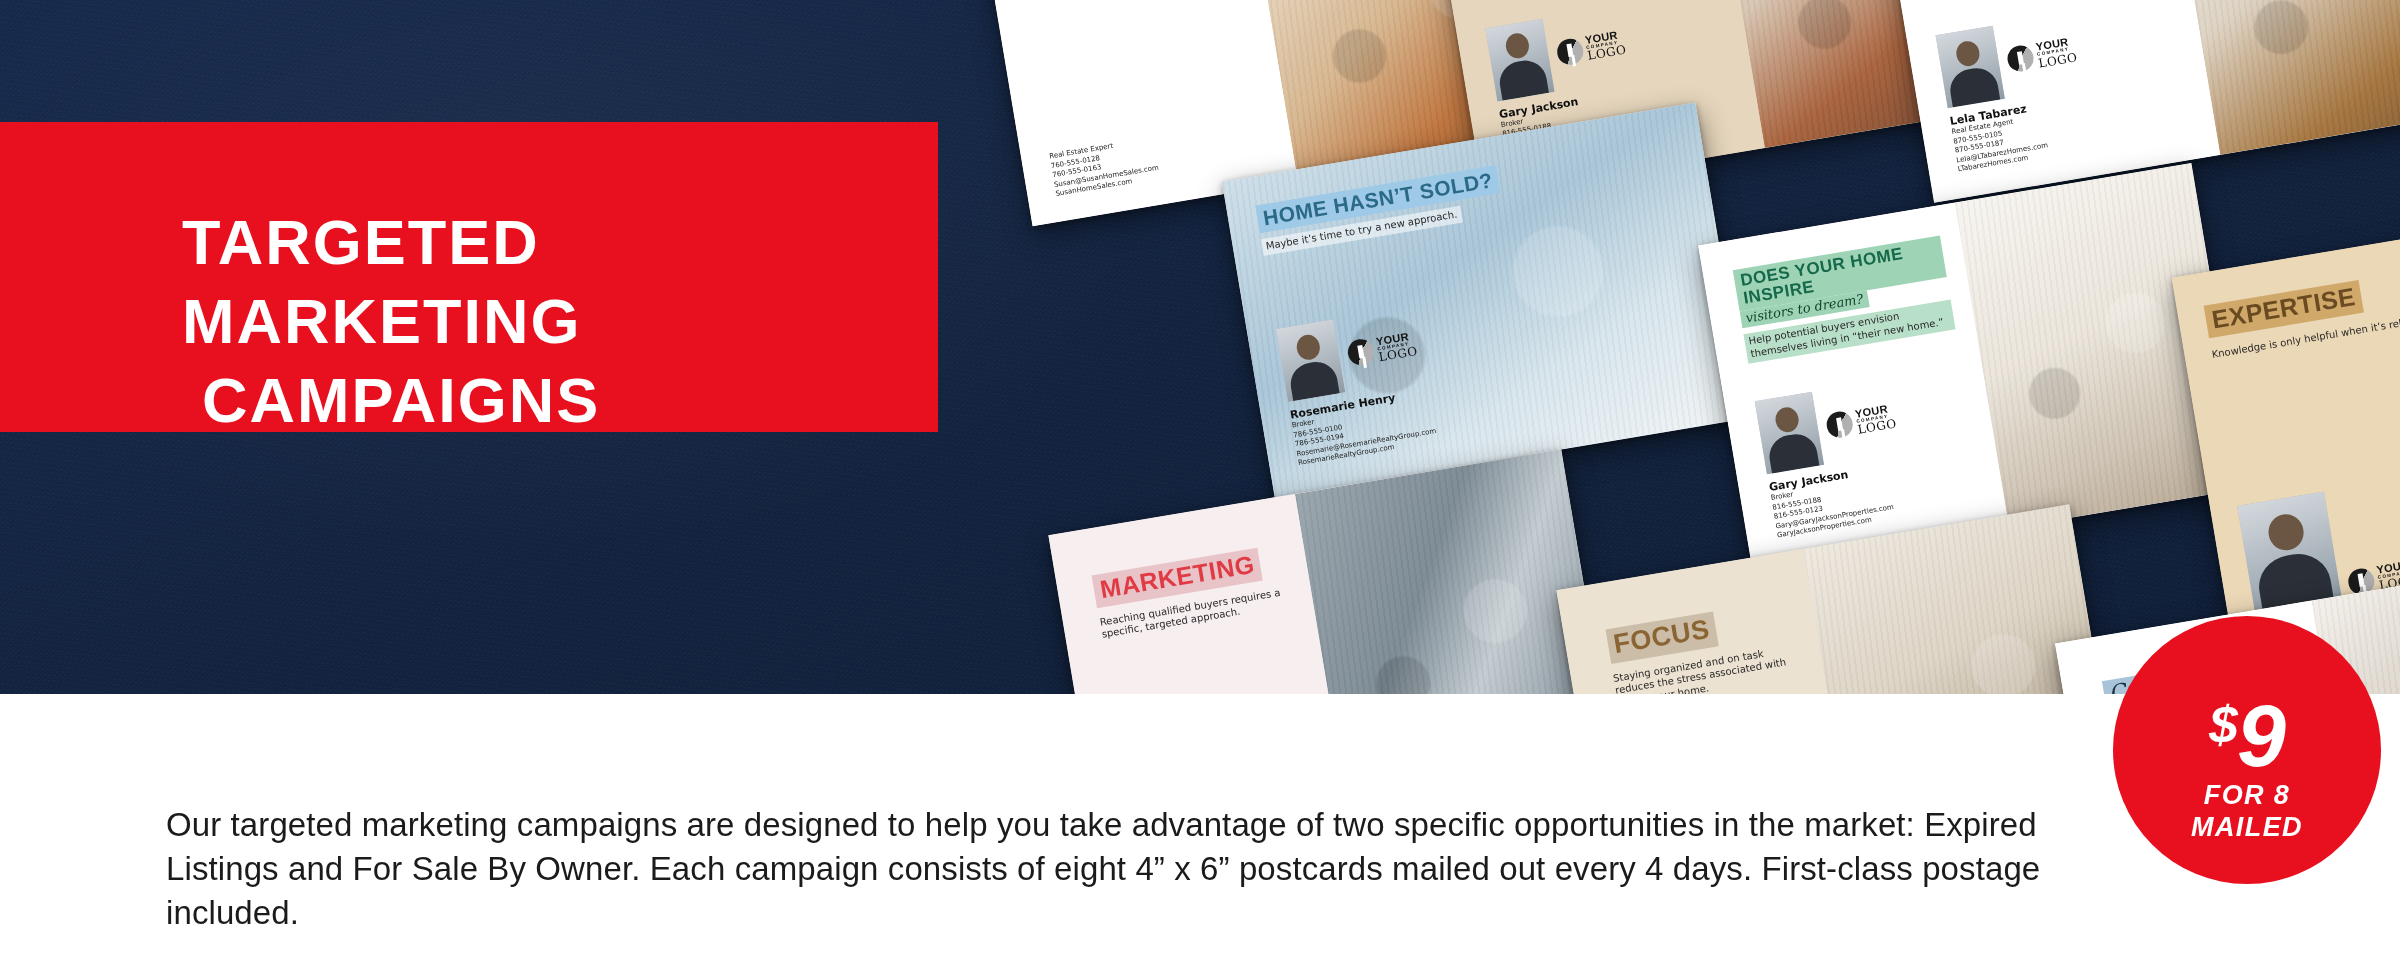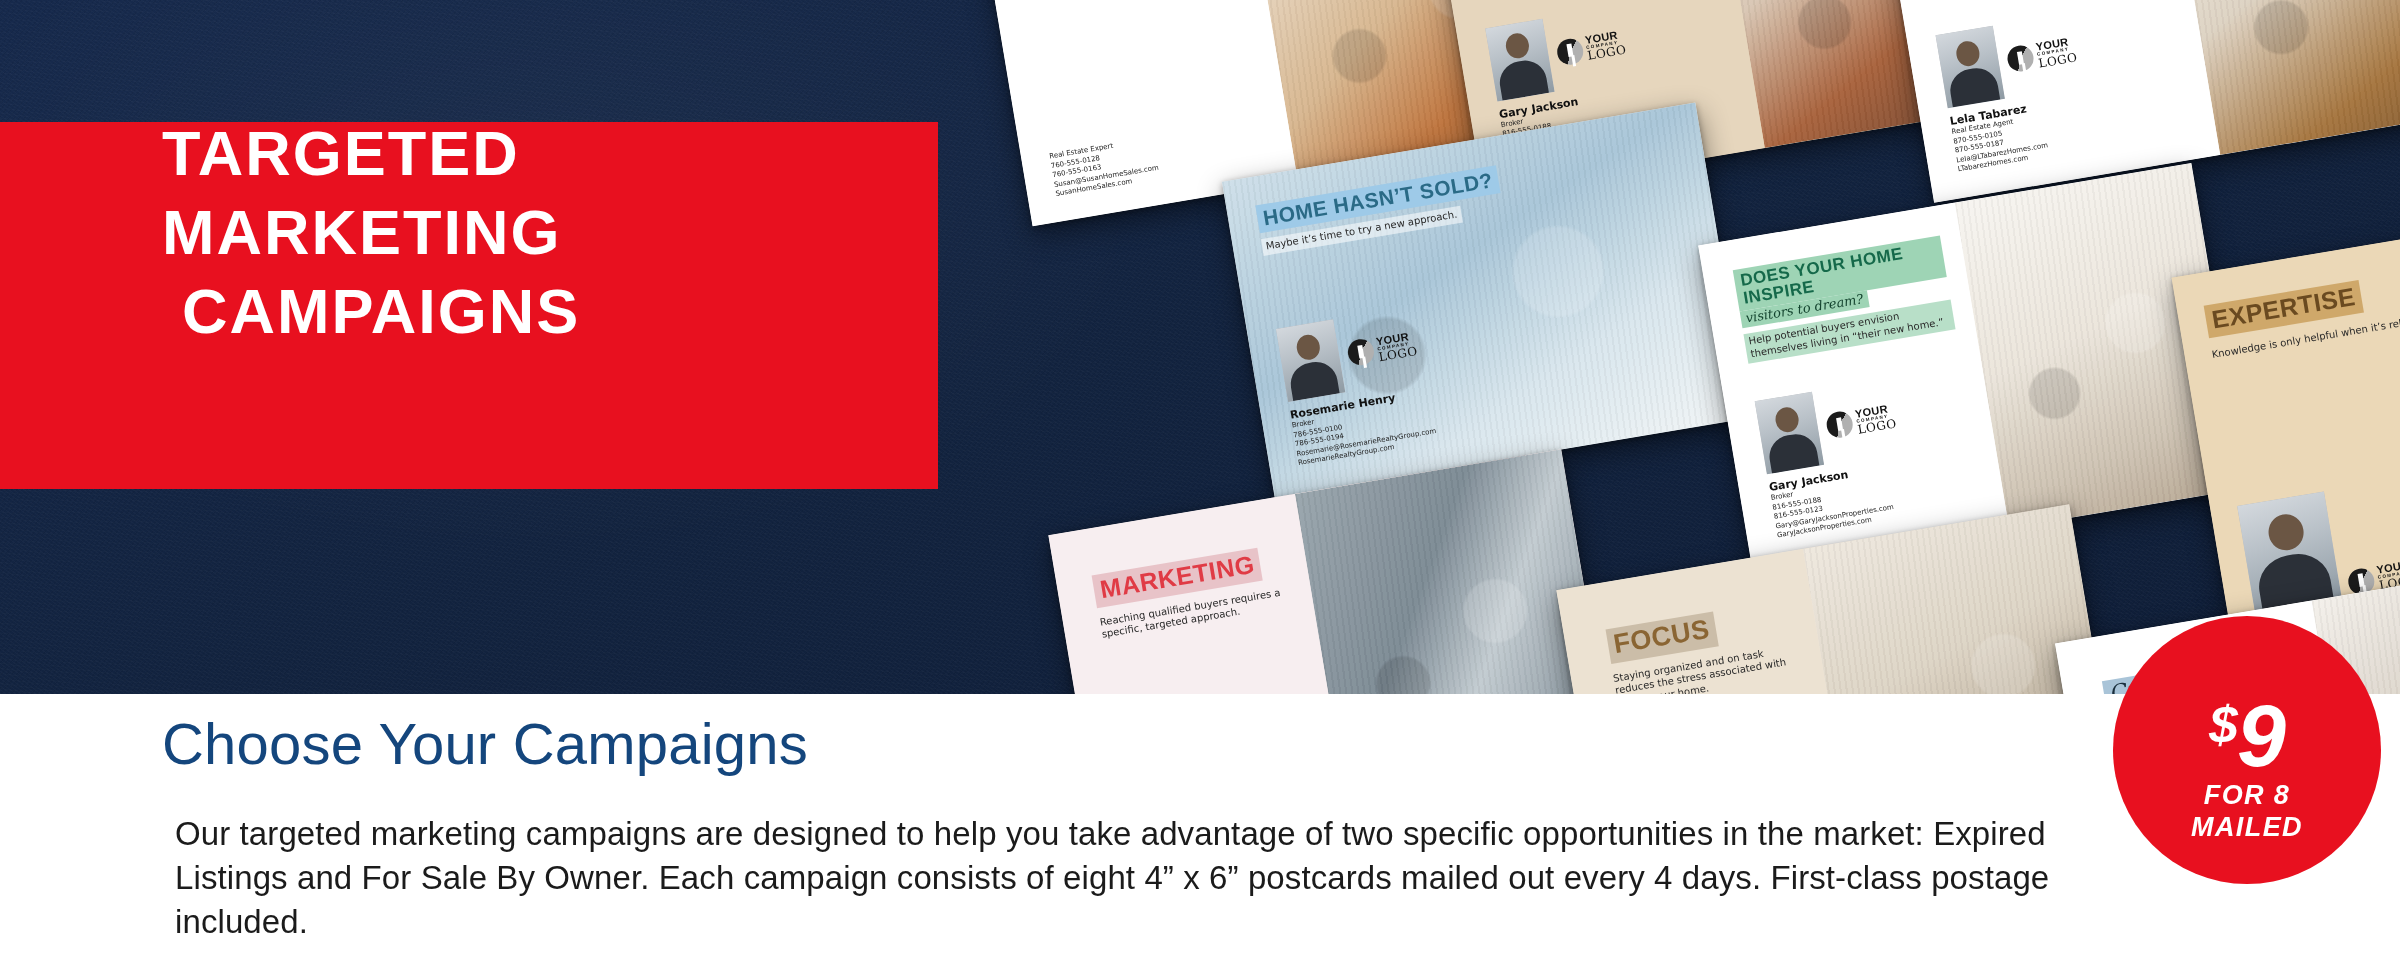--- a/index.html
+++ b/index.html
@@ -25,24 +25,25 @@
     position:absolute; inset:0;
     background-image:
       repeating-linear-gradient(37deg, rgba(255,255,255,0.022) 0 1px, rgba(0,0,0,0) 1px 3px),
       repeating-linear-gradient(-51deg, rgba(0,0,0,0.05) 0 1px, rgba(0,0,0,0) 1px 4px),
       repeating-linear-gradient(8deg, rgba(255,255,255,0.014) 0 1px, rgba(0,0,0,0) 1px 5px);
     opacity:.9; pointer-events:none;
   }
 
   
   .red-banner {
-    position: absolute; left: 0; top: 122px; width: 938px; height: 367px;
+    position: absolute; left: 0; top: 122px; width: 938px; height: 310px;
     background: #e8101f;
-    display: flex; align-items: flex-start;
+    display: flex; align-items: flex-end;
     z-index: 40;
+    padding-left: 20px;
   }
   .red-banner-inner { padding-left: 162px; }
   .banner-line {
     color: #ffffff;
     font-family: "Liberation Sans", sans-serif;
     font-weight: 700;
     font-size: 63px;
     line-height: 1.0;
     letter-spacing: 2.0px;
     white-space: nowrap;
@@ -135,21 +136,21 @@
   .sec-title {
     position:absolute; left: 162px; top: 16px;
     font-size: 58px; font-weight: 400; color:#14467d;
     letter-spacing: .2px; white-space: nowrap;
   }
   .sec-body {
     position:absolute; left: 162px; top: 105px; width: 1920px;
     font-size: 33px; line-height: 1.34; color:#1b1b1b; font-weight: 400;
     letter-spacing: .1px;
   }
-  .sec-body p { margin: 13px; }
+  .sec-body p { margin: 4px; }
 
   
   .price-badge {
     position:absolute; left: 2113px; top: 694px; width: 268px; height: 268px;
     border-radius: 50%; background:#e8101f; z-index: 60;
     transform: translateY(-78px);
     display:flex; flex-direction:column; align-items:center; justify-content:flex-start;
     color:#fff; padding-top: 84px;
   }
   .price-amount {
@@ -373,21 +374,20 @@
     <div class="red-banner">
       <div class="red-banner-inner">
         <div class="banner-line">TARGETED</div>
         <div class="banner-line">MARKETING</div>
         <div class="banner-line">CAMPAIGNS</div>
       </div>
     </div>
   </div>
 
   <div class="white-sec">
-    <div class="sec-title">Choose Your Campaigns</div>
     <div class="sec-body">
       <p>Our targeted marketing campaigns are designed to help you take advantage of two specific opportunities in the market: Expired Listings and For Sale By Owner. Each campaign consists of eight 4” x 6” postcards mailed out every 4 days. First-class postage included.</p>
     </div>
   </div>
 
   <div class="price-badge">
     <div class="price-amount">
       <span class="price-cur">$</span>
       <span class="price-num">9</span>
     </div>

